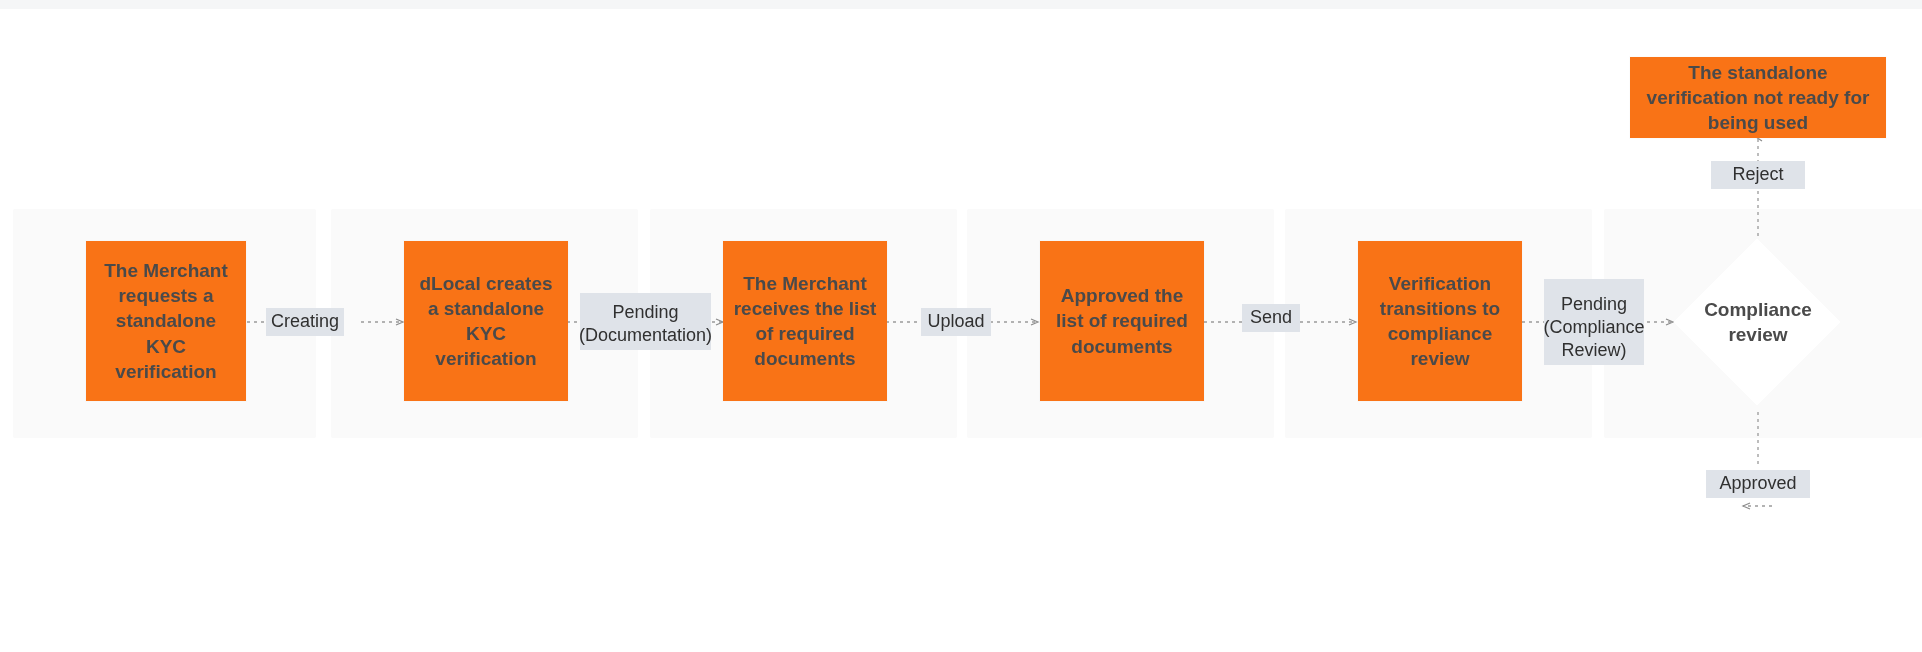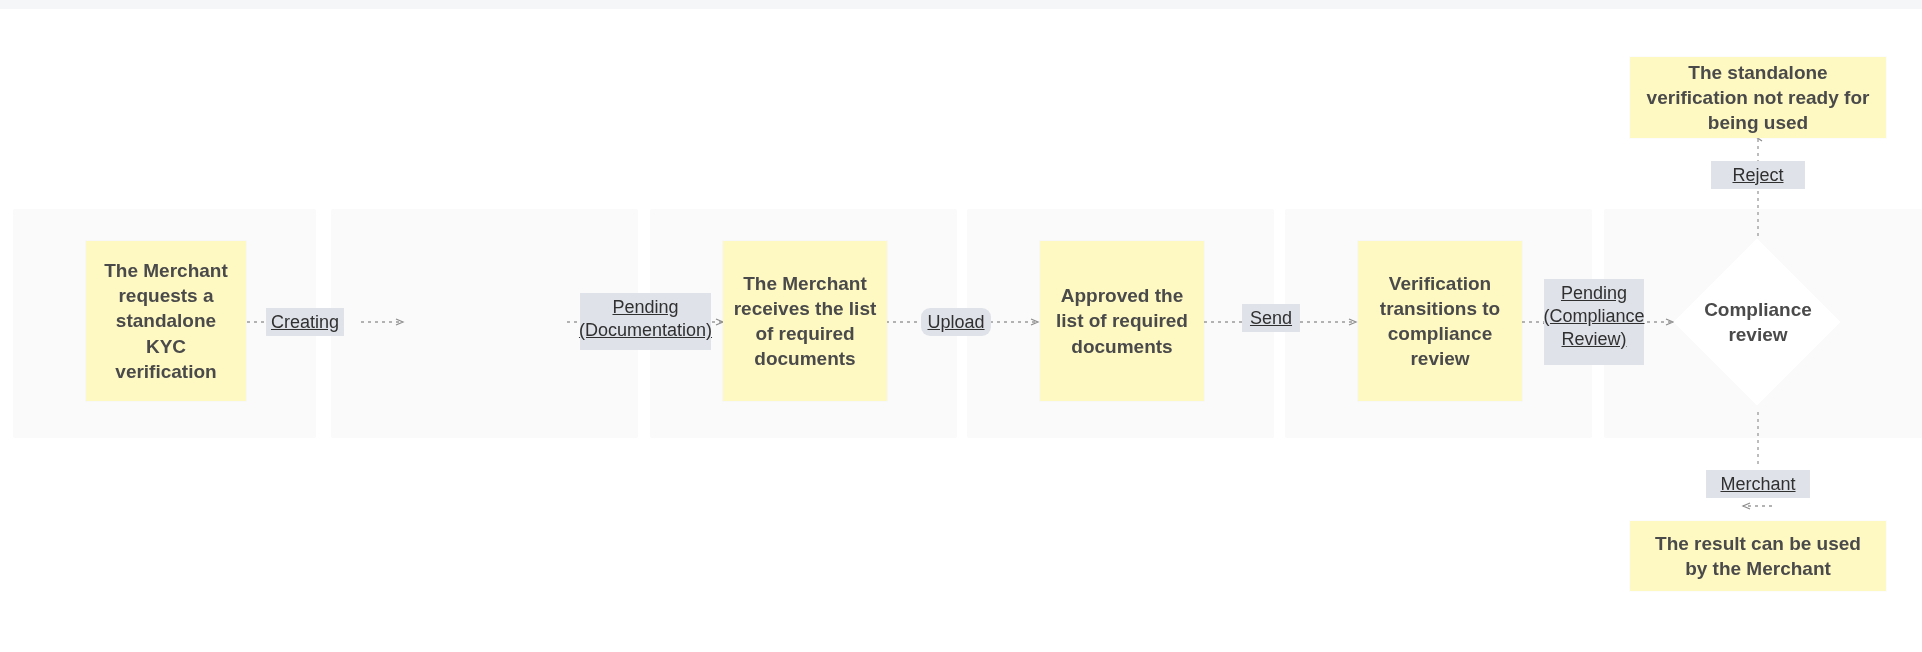--- a/index.html
+++ b/index.html
@@ -29,21 +29,21 @@
   }
   
   .panel {
     position: absolute;
     background: #fafafa;
     border-radius: 2px;
   }
   
   .node {
     position: absolute;
-    background: #fef9c3;
+    background: #f97316;
     box-shadow: 0 0 0 1px rgba(0,0,0,0.012);
     display: flex;
     align-items: center;
     justify-content: center;
     text-align: center;
     color: #4a4a4a;
     font-weight: bold;
     font-size: 19px;
     line-height: 1.32;
     padding: 0 10px;
@@ -78,23 +78,22 @@
     background: #dfe3e9;
     color: #303030;
     font-size: 18px;
     line-height: 1.28;
     font-weight: normal;
     text-align: center;
     padding: 3px 13px;
     box-sizing: border-box;
     white-space: pre-line;
     display: flex;
-    align-items: flex-start;
+    align-items: flex-end;
     justify-content: center;
-    text-decoration: underline;
   }
   svg.edges {
     position: absolute;
     left: 0;
     top: 0;
     width: 1922px;
     height: 652px;
     overflow: visible;
     pointer-events: none;
   }
@@ -145,20 +144,25 @@
     <line x1="1758" y1="492" x2="1758" y2="521" stroke="#9a9a9a" stroke-width="1.3" stroke-dasharray="3,4" marker-end="url(#ah)" transform="rotate(90 1758 506)"></line>
   </svg>
 
   <div class="node" style="left:86px; top:241px; width:160px; height:160px;">
     <span class="node-text">The Merchant
 requests a
 standalone KYC
 verification</span>
   </div>
 
+  <div class="node" style="left:404px; top:241px; width:164px; height:160px;">
+    <span class="node-text">dLocal creates
+a standalone
+KYC verification</span>
+  </div>
 
   <div class="node" style="left:723px; top:241px; width:164px; height:160px;">
     <span class="node-text">The Merchant
 receives the list
 of required
 documents</span>
   </div>
 
   <div class="node" style="left:1040px; top:241px; width:164px; height:160px;">
     <span class="node-text">Approved the
@@ -178,49 +182,45 @@
     <span>Compliance
 review</span>
   </div>
 
   <div class="node" style="left:1630px; top:57px; width:256px; height:81px; font-size:19px;">
     <span class="node-text">The standalone
 verification not ready for
 being used</span>
   </div>
 
-  <div class="node" style="left:1630px; top:521px; width:256px; height:70px; font-size:19px;">
-    <span class="node-text">The result can be used
-by the Merchant</span>
-  </div>
 
   <div class="chip" style="left:266px; top:308px; width:78px; height:28px;">
     <span>Creating</span>
   </div>
 
   <div class="chip" style="left:580px; top:293px; width:131px; height:57px;">
     <span>Pending
 (Documentation)</span>
   </div>
 
-  <div class="chip" style="left:921px; top:308px; width:70px; height:28px;border-radius:9px;">
+  <div class="chip" style="left:921px; top:308px; width:70px; height:28px;">
     <span>Upload</span>
   </div>
 
   <div class="chip" style="left:1242px; top:304px; width:58px; height:28px;">
     <span>Send</span>
   </div>
 
   <div class="chip" style="left:1544px; top:279px; width:100px; height:86px;">
     <span>Pending
 (Compliance
 Review)</span>
   </div>
 
   <div class="chip" style="left:1711px; top:161px; width:94px; height:28px;">
     <span>Reject</span>
   </div>
 
   <div class="chip" style="left:1706px; top:470px; width:104px; height:28px;">
-    <span>Merchant</span>
+    <span>Approved</span>
   </div>
 
 </div>
 
 </body></html>

